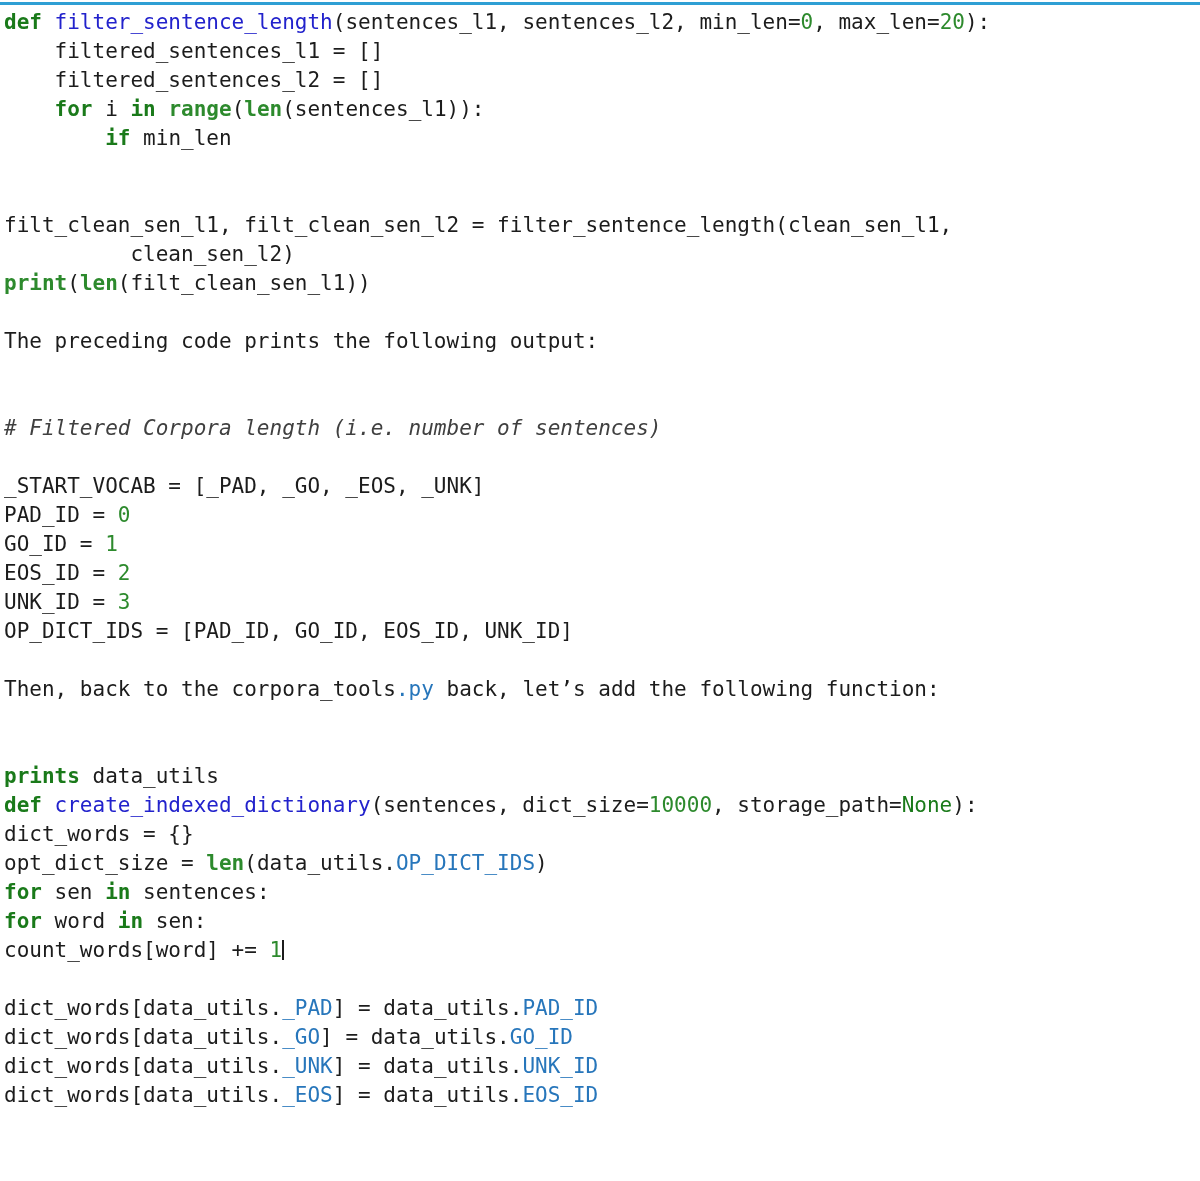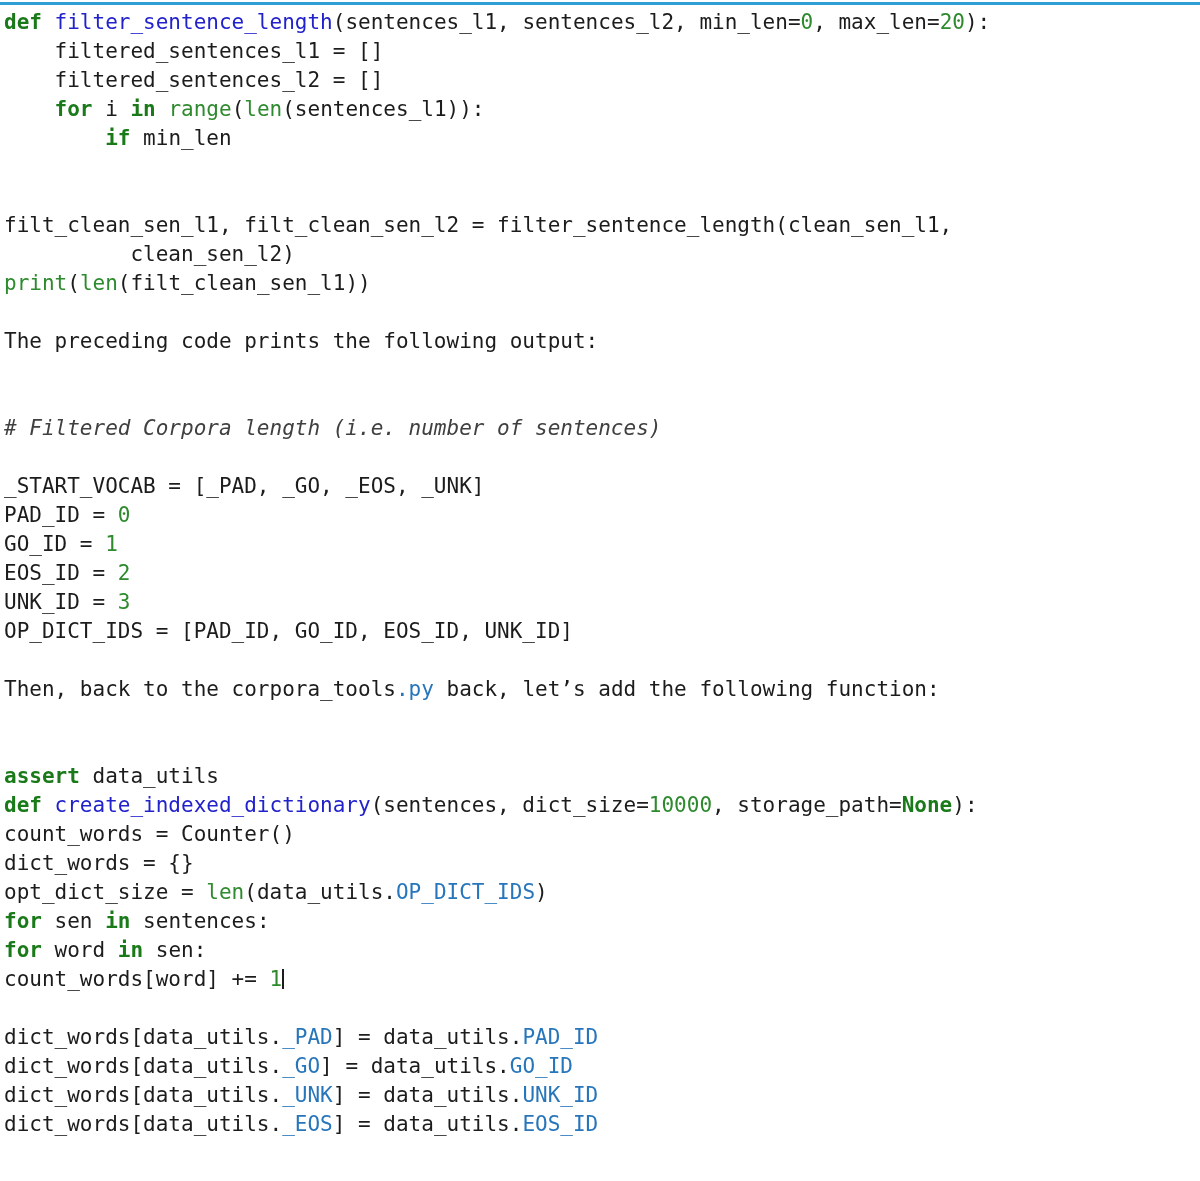--- a/index.html
+++ b/index.html
@@ -42,23 +42,23 @@
     font-size: 21px;
     white-space: pre;
     color: #1c1c1c;
     letter-spacing: 0px;
   }
   .line.blank { color: transparent; }
 
   
   .kw      { color: #1a7a1a; font-weight: bold; }   
   .fname   { color: #2222cc; }                       
-  .builtin { color: #2d8a2d; }                       
+  .builtin { color: #2d8a2d; font-weight: bold; }                       
   .num     { color: #2d8a2d; }                       
-  .const   { color: #1a7a1a; font-weight: bold; }    
+  .const   { color: #1a7a1a; font-weight: normal; }    
   .attr    { color: #2776bb; }                       
   .cmt     { color: #404040; font-style: italic; }   
   .plain   { color: #1c1c1c; }
   .caret {
     display: inline-block;
     width: 2px;
     height: 20px;
     background: #1c1c1c;
     vertical-align: -3px;
     margin-left: 0px;
@@ -116,25 +116,24 @@
 
     <div class="line"><span class="plain">OP_DICT_IDS = [PAD_ID, GO_ID, EOS_ID, UNK_ID]</span></div>
 
     <div class="line blank"></div>
 
     <div class="line"><span class="plain">Then, back to the corpora_tools</span><span class="attr">.py</span><span class="plain"> back, let’s add the following function:</span></div>
 
     <div class="line blank"></div>
     <div class="line blank"></div>
 
-    <div class="line"><span class="kw">assert</span><span class="plain"> data_utils</span></div>
+    <div class="line"><span class="kw">prints</span><span class="plain"> data_utils</span></div>
 
     <div class="line"><span class="kw">def </span><span class="fname">create_indexed_dictionary</span><span class="plain">(sentences, dict_size=</span><span class="num">10000</span><span class="plain">, storage_path=</span><span class="const">None</span><span class="plain">):</span></div>
 
-    <div class="line"><span class="plain">count_words = Counter()</span></div>
 
     <div class="line"><span class="plain">dict_words = {}</span></div>
 
     <div class="line"><span class="plain">opt_dict_size = </span><span class="builtin">len</span><span class="plain">(data_utils.</span><span class="attr">OP_DICT_IDS</span><span class="plain">)</span></div>
 
     <div class="line"><span class="kw">for</span><span class="plain"> sen </span><span class="kw">in</span><span class="plain"> sentences:</span></div>
 
     <div class="line"><span class="kw">for</span><span class="plain"> word </span><span class="kw">in</span><span class="plain"> sen:</span></div>
 
     <div class="line"><span class="plain">count_words[word] += </span><span class="num">1</span><span class="caret"></span></div>

